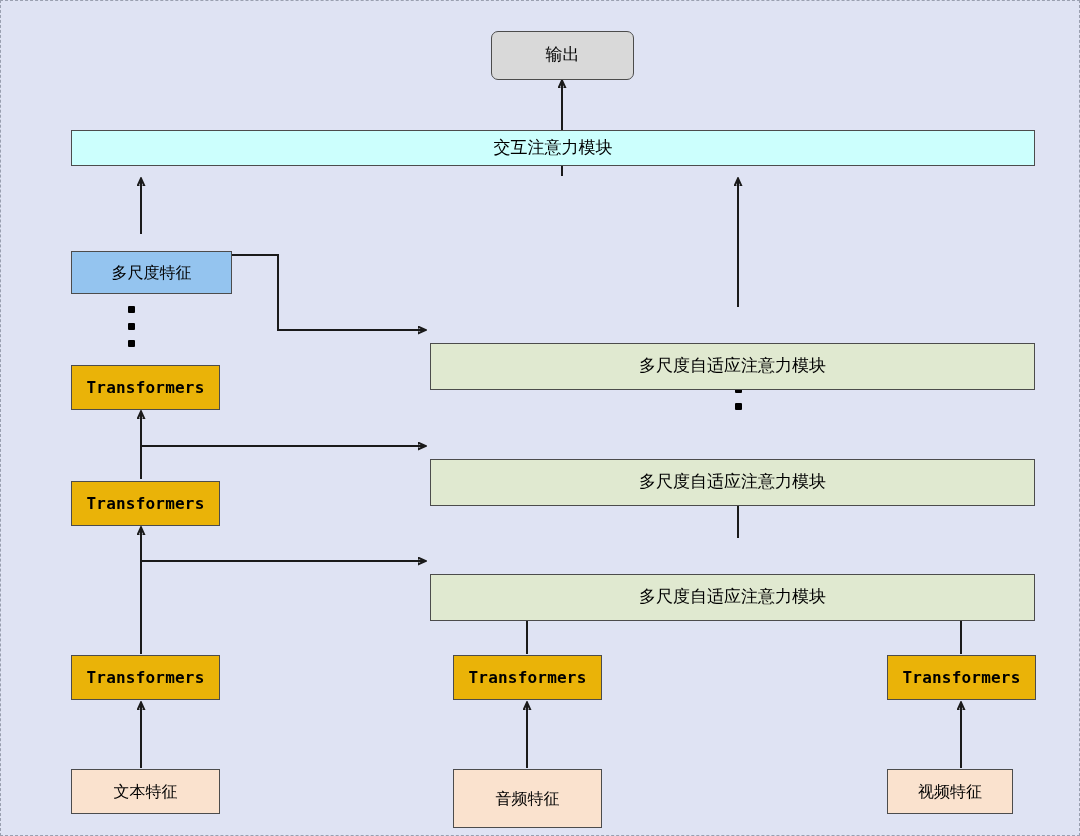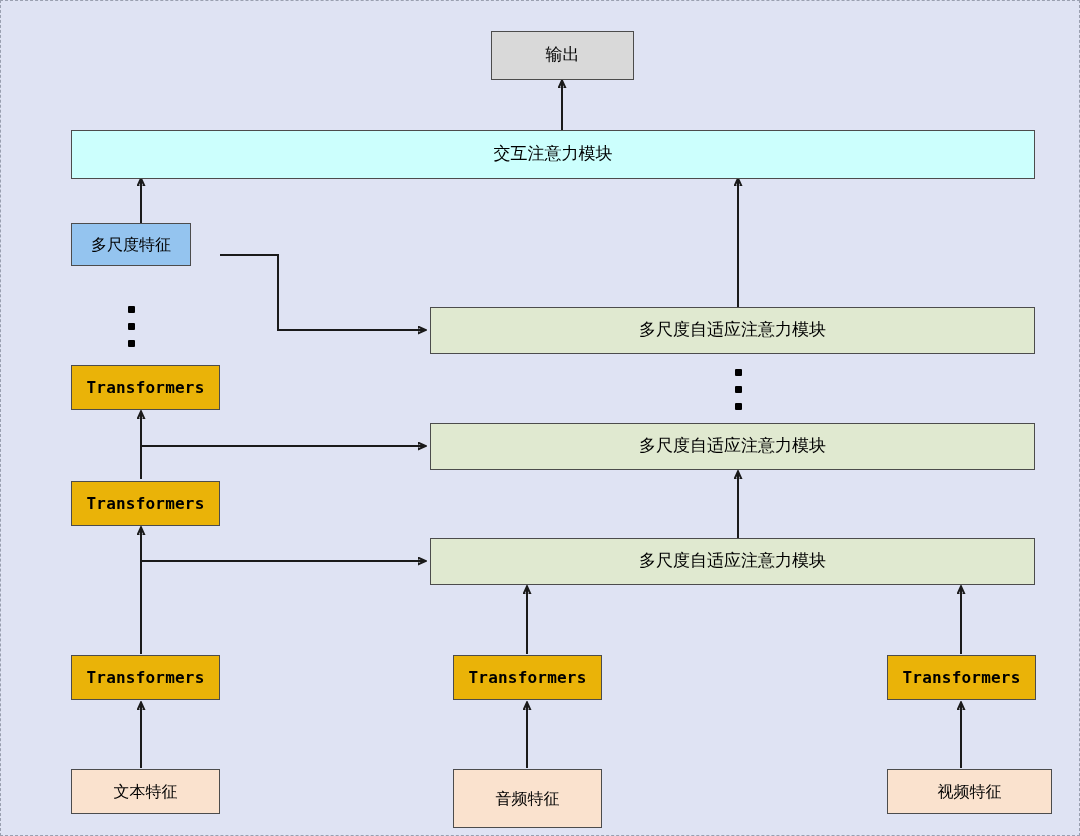--- a/index.html
+++ b/index.html
@@ -37,20 +37,21 @@
     background: #ccfffd;
     font-size: 17px;
   }
   .n-msfeat {
     background: #94c4ef;
     font-size: 16px;
   }
   .n-green {
     background: #e0e9d0;
     font-size: 17px;
+    margin-top: 36px;
   }
   .n-trans {
     background: #eab308;
     font-size: 16px;
     font-family: "DejaVu Sans Mono", "Liberation Mono", monospace;
     font-weight: 600;
     letter-spacing: 0.2px;
   }
   .n-feat {
     background: #fae2ce;
@@ -118,29 +119,29 @@
 
     <line x1="526" y1="653" x2="526" y2="586" marker-end="url(#arrow)"></line>
 
     <line x1="960" y1="767" x2="960" y2="702" marker-end="url(#arrow)"></line>
 
     <line x1="960" y1="653" x2="960" y2="586" marker-end="url(#arrow)"></line>
 
     <line x1="737" y1="537" x2="737" y2="471" marker-end="url(#arrow)"></line>
   </svg>
 
-  <div class="node n-output" style="left:490px; top:30px; width:143px; height:49px;">
+  <div class="node n-output" style="left:490px; top:30px; width:143px; height:49px;border-radius:7px;">
     <span>输出</span>
   </div>
 
-  <div class="node n-interact" style="left:70px; top:129px; width:964px; height:49px;">
+  <div class="node n-interact" style="left:70px; top:129px; width:964px; height:36px;">
     <span>交互注意力模块</span>
   </div>
 
-  <div class="node n-msfeat" style="left:70px; top:222px; width:120px; height:43px;">
+  <div class="node n-msfeat" style="left:70px; top:250px; width:161px; height:43px;">
     <span>多尺度特征</span>
   </div>
 
   <div class="dots" style="left:126px; top:305px; width:9px; height:41px;">
     <i></i>
     <i></i>
     <i></i>
   </div>
 
   <div class="dots" style="left:733px; top:368px; width:9px; height:41px;">
@@ -182,17 +183,17 @@
   </div>
 
   <div class="node n-feat" style="left:70px; top:768px; width:149px; height:45px;">
     <span>文本特征</span>
   </div>
 
   <div class="node n-feat" style="left:452px; top:768px; width:149px; height:59px;">
     <span>音频特征</span>
   </div>
 
-  <div class="node n-feat" style="left:886px; top:768px; width:165px; height:45px;">
+  <div class="node n-feat" style="left:886px; top:768px; width:126px; height:45px;">
     <span>视频特征</span>
   </div>
 
 </div>
 
 </body></html>

